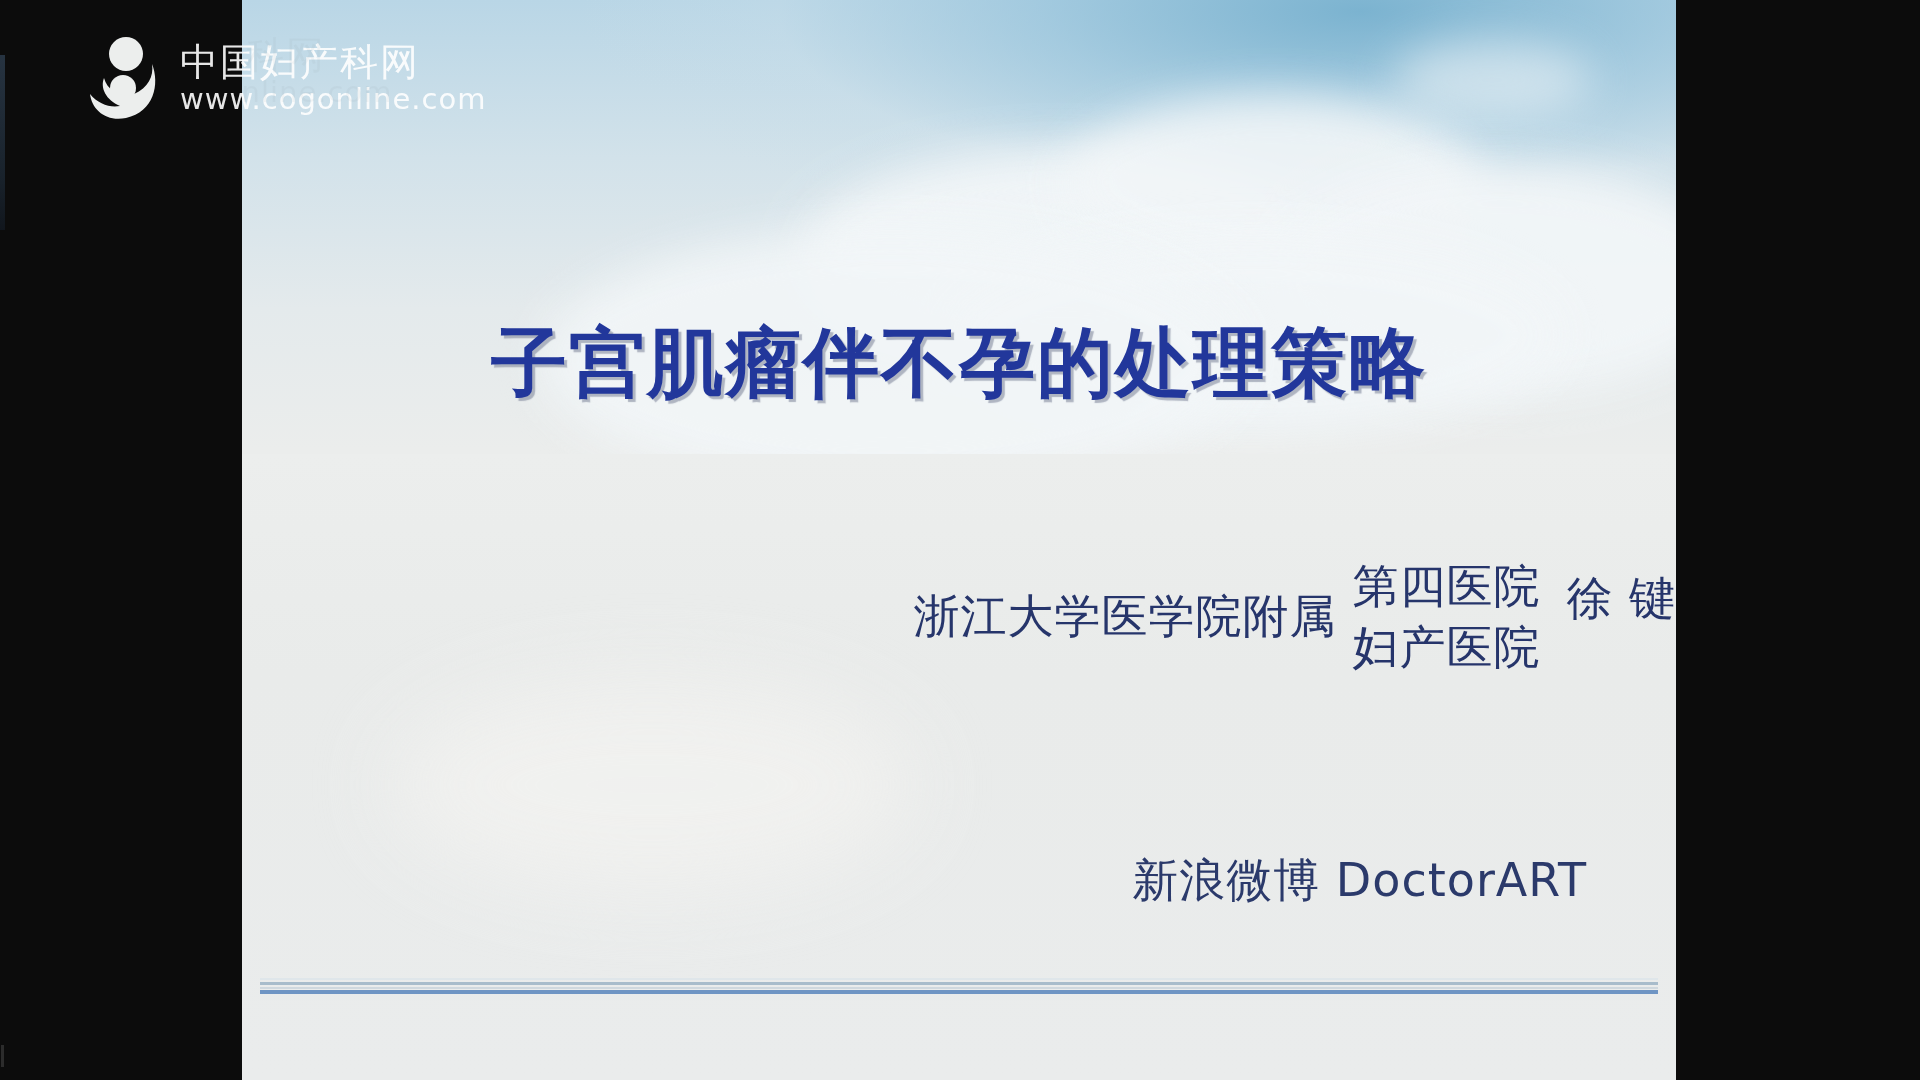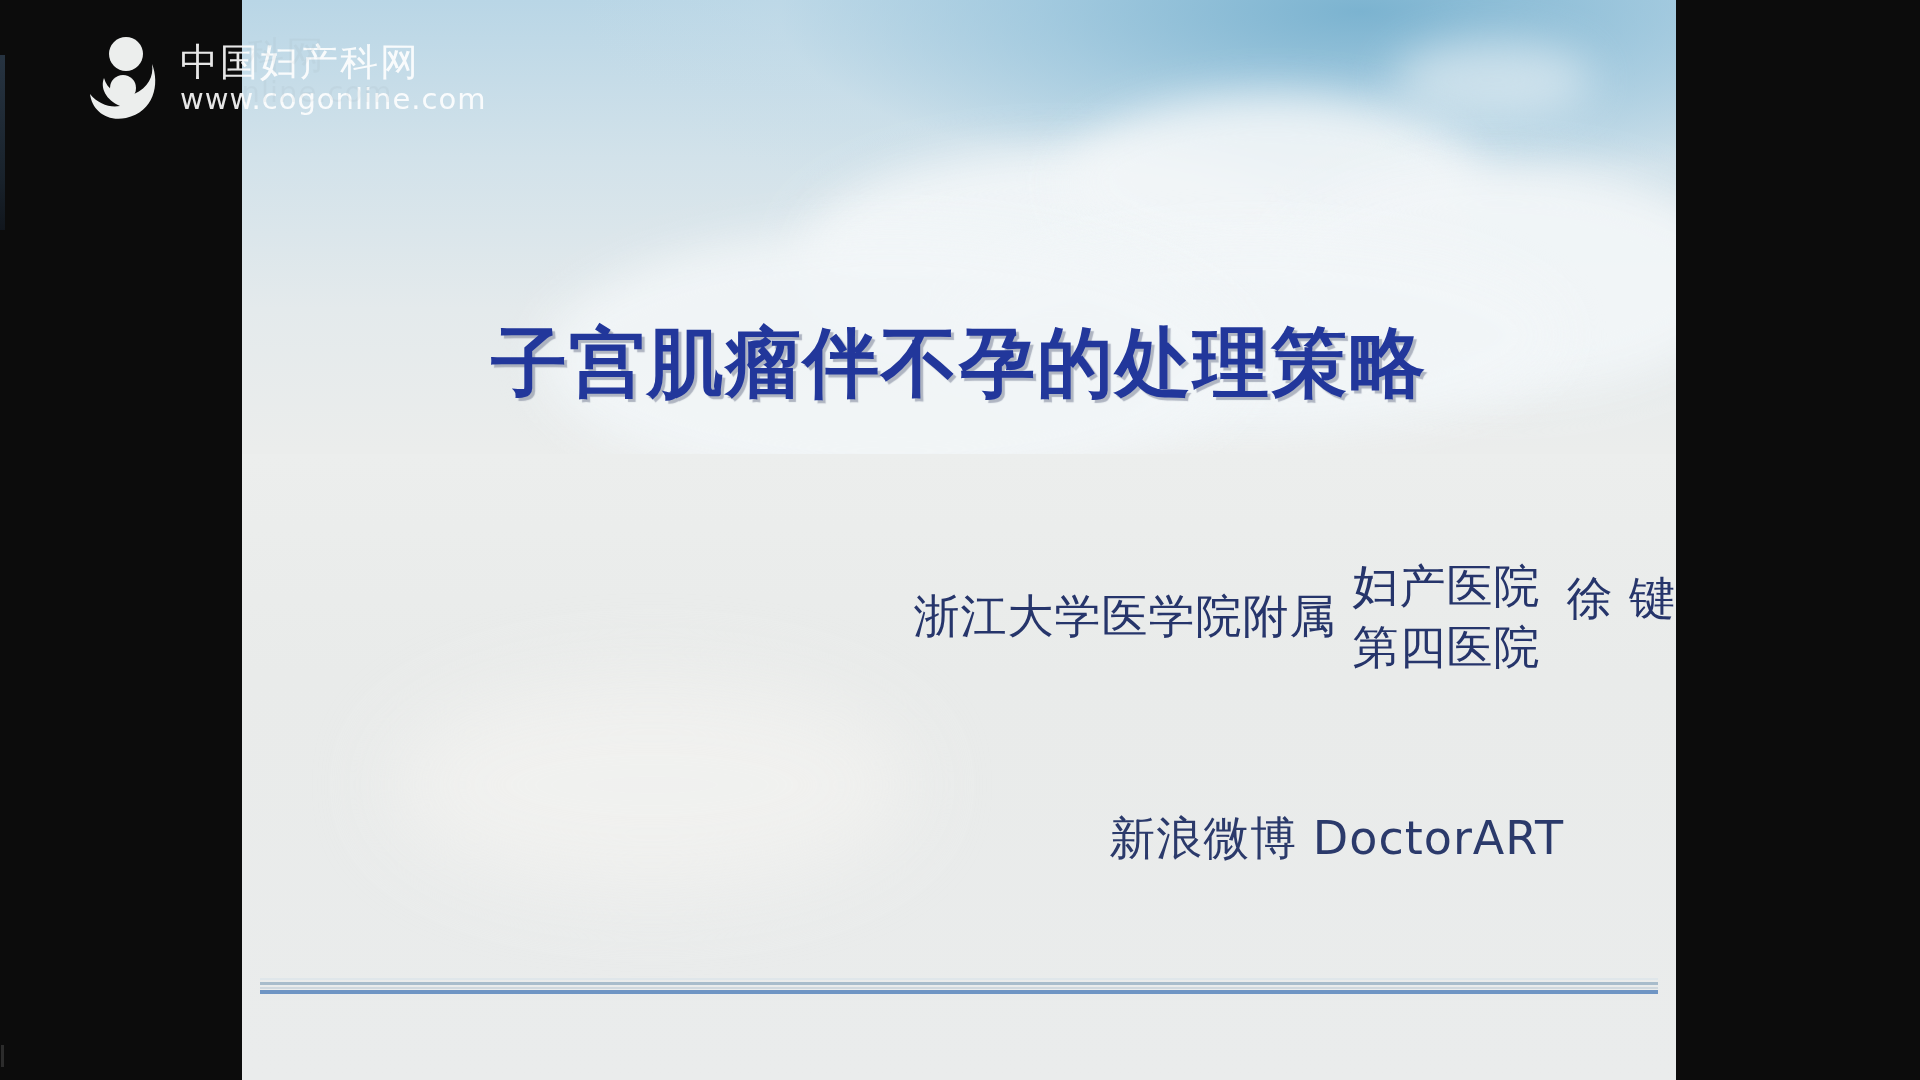--- a/index.html
+++ b/index.html
@@ -143,24 +143,24 @@
   .aff-author {
     white-space: nowrap;
     margin-left: 10px;
     align-self: flex-start;
     margin-top: 12px;
   }
 
   .weibo-line {
     position: absolute;
     left: 0;
-    top: 808px;
+    top: 850px;
     width: 1434px;
     text-align: right;
-    padding-right: 112px;
+    padding-right: 89px;
     box-sizing: border-box;
     color: #2b3a6b;
     font-size: 46px;
     letter-spacing: 1px;
     white-space: nowrap;
   }
 
   
   .rules {
     position: absolute;
@@ -242,22 +242,22 @@
     <div class="slide-body-wash"></div>
     <div class="body-glow"></div>
 
     <div class="slide-content">
 
       <div class="slide-title">子宫肌瘤伴不孕的处理策略</div>
 
       <div class="affiliation-row">
         <span class="aff-univ">浙江大学医学院附属</span>
         <span class="aff-hospital">
+          <span>第四医院</span>
           <span>妇产医院</span>
-          <span>第四医院</span>
         </span>
         <span class="aff-author">徐 键</span>
       </div>
 
       <div class="weibo-line">新浪微博 DoctorART</div>
 
       <div class="rules">
         <div class="rule r1"></div>
         <div class="rule r2"></div>
         <div class="rule r3"></div>

